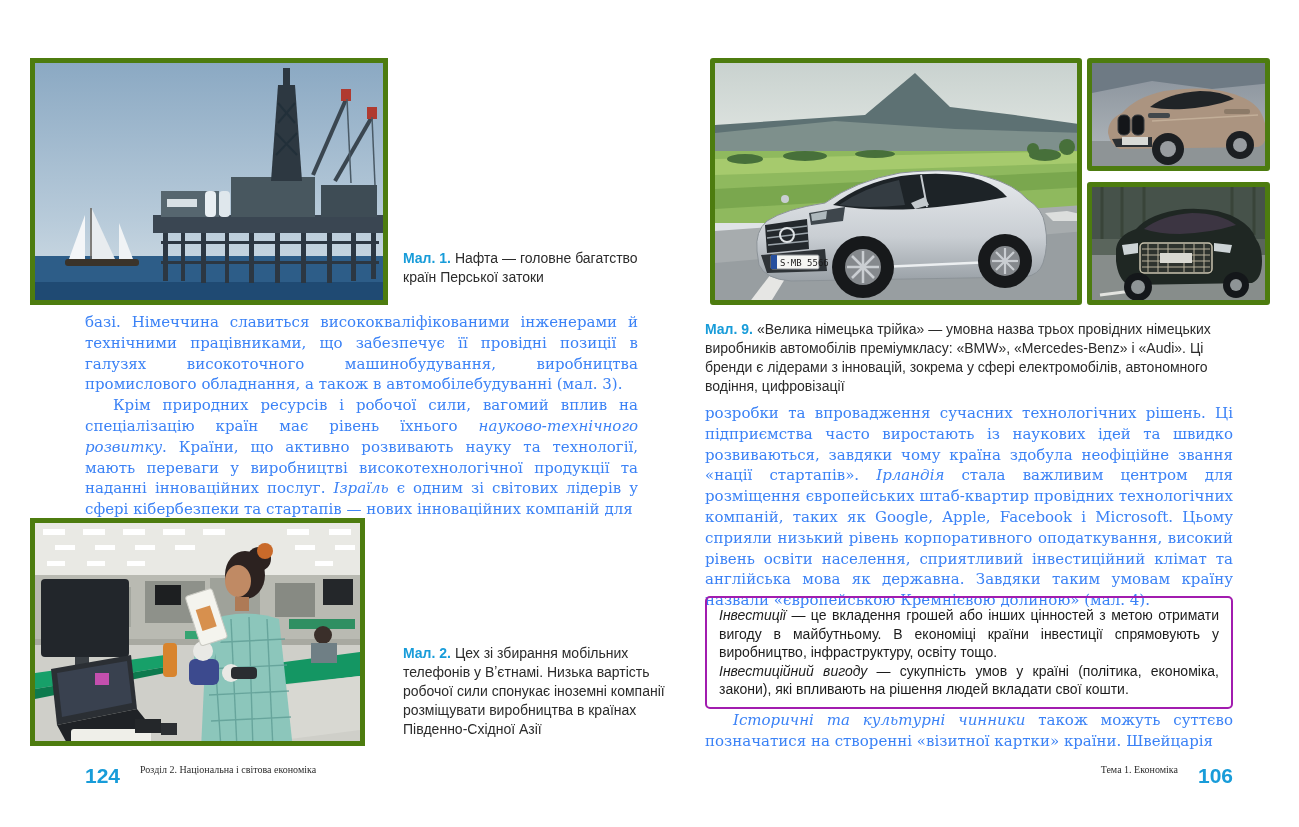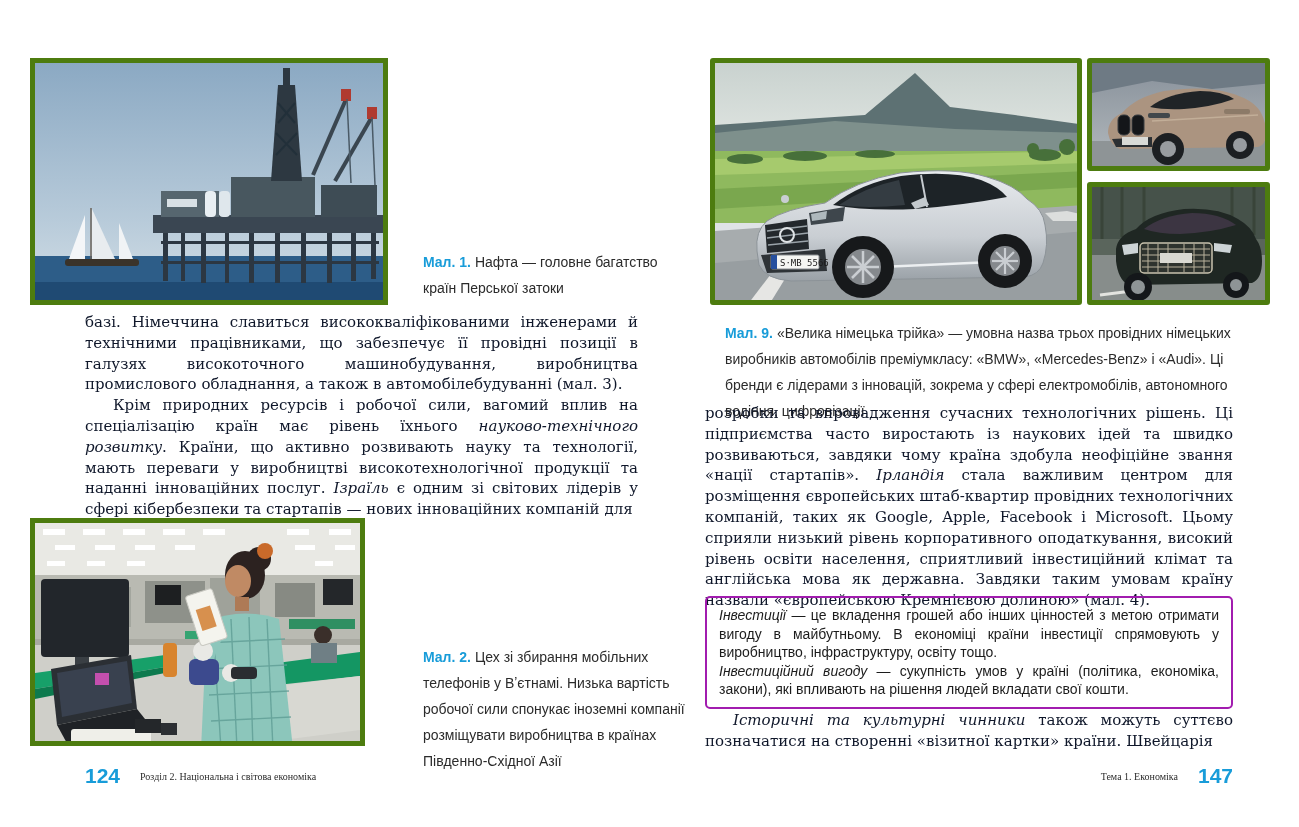--- a/index.html
+++ b/index.html
@@ -1,28 +1,28 @@
 <!DOCTYPE html>
 <html lang="uk"><head>
 <meta charset="utf-8">
 <style>
   html,body{margin:0;padding:0;background:#ffffff;}
   .spread{position:relative;width:1299px;height:827px;background:#ffffff;overflow:hidden;}
   .abs{position:absolute;}
   .photo{border:5px solid #4d7c0f;box-sizing:border-box;overflow:hidden;background:#dfe3e6;}
-  .page-body{font-family:"DejaVu Serif",serif;font-size:15px;line-height:20.8px;text-align:justify;color:#0f172a;}
+  .page-body{font-family:"DejaVu Serif",serif;font-size:15px;line-height:20.8px;text-align:justify;color:#3b82f6;}
   .page-body p{margin:0;}
   .indent{text-indent:28px;}
   .it{font-style:italic;}
-  .caption{font-family:"Liberation Sans",sans-serif;font-size:14px;line-height:26px;color:#2b2b2b;text-align:left;margin-left:20px;}
+  .caption{font-family:"Liberation Sans",sans-serif;font-size:14px;line-height:19px;color:#2b2b2b;text-align:left;}
   .fig-label{color:#189cd9;font-weight:bold;margin-right:4px;}
   .defbox{border:2px solid #a21caf;border-radius:5px;padding:8px 12px;box-sizing:border-box;
           font-family:"Liberation Sans",sans-serif;font-size:14px;line-height:18.6px;color:#1c1c1c;text-align:justify;}
   .defbox p{margin:0;}
-  .footer{display:flex;align-items:center;gap:20px;}
+  .footer{display:flex;align-items:flex-start;gap:20px;}
   .footer-right{justify-content:flex-end;}
   .pagenum{font-family:"Liberation Sans",sans-serif;font-weight:bold;font-size:21px;color:#189cd9;}
   .foot-title{font-family:Liberation Serif, serif;font-size:10px;color:#2b2b2b;}
   svg{display:block;}
 </style>
 </head>
 <body>
 
 <div class="spread">
 
@@ -360,16 +360,16 @@
     <p><span class="it">Інвестиції</span><span> — це вкладення грошей або інших цінностей з метою отримати вигоду в майбутньому. В економіці країни інвестиції спрямовують у виробництво, інфраструктуру, освіту тощо.</span></p>
     <p><span class="it">Інвестиційний вигоду</span><span> — сукупність умов у країні (політика, економіка, закони), які впливають на рішення людей вкладати свої кошти.</span></p>
   </div>
 
   <div class="abs page-body" style="left:705px;top:710px;width:528px;">
     <p class="indent"><span class="it">Історичні та культурні чинники</span><span> також можуть суттєво позначатися на створенні «візитної картки» країни. Швейцарія</span></p>
   </div>
 
   <div class="abs footer footer-right" style="left:705px;top:764px;width:528px;">
     <span class="foot-title">Тема 1. Економіка</span>
-    <span class="pagenum">147</span>
+    <span class="pagenum">106</span>
   </div>
 
 </div>
 
 </body></html>

